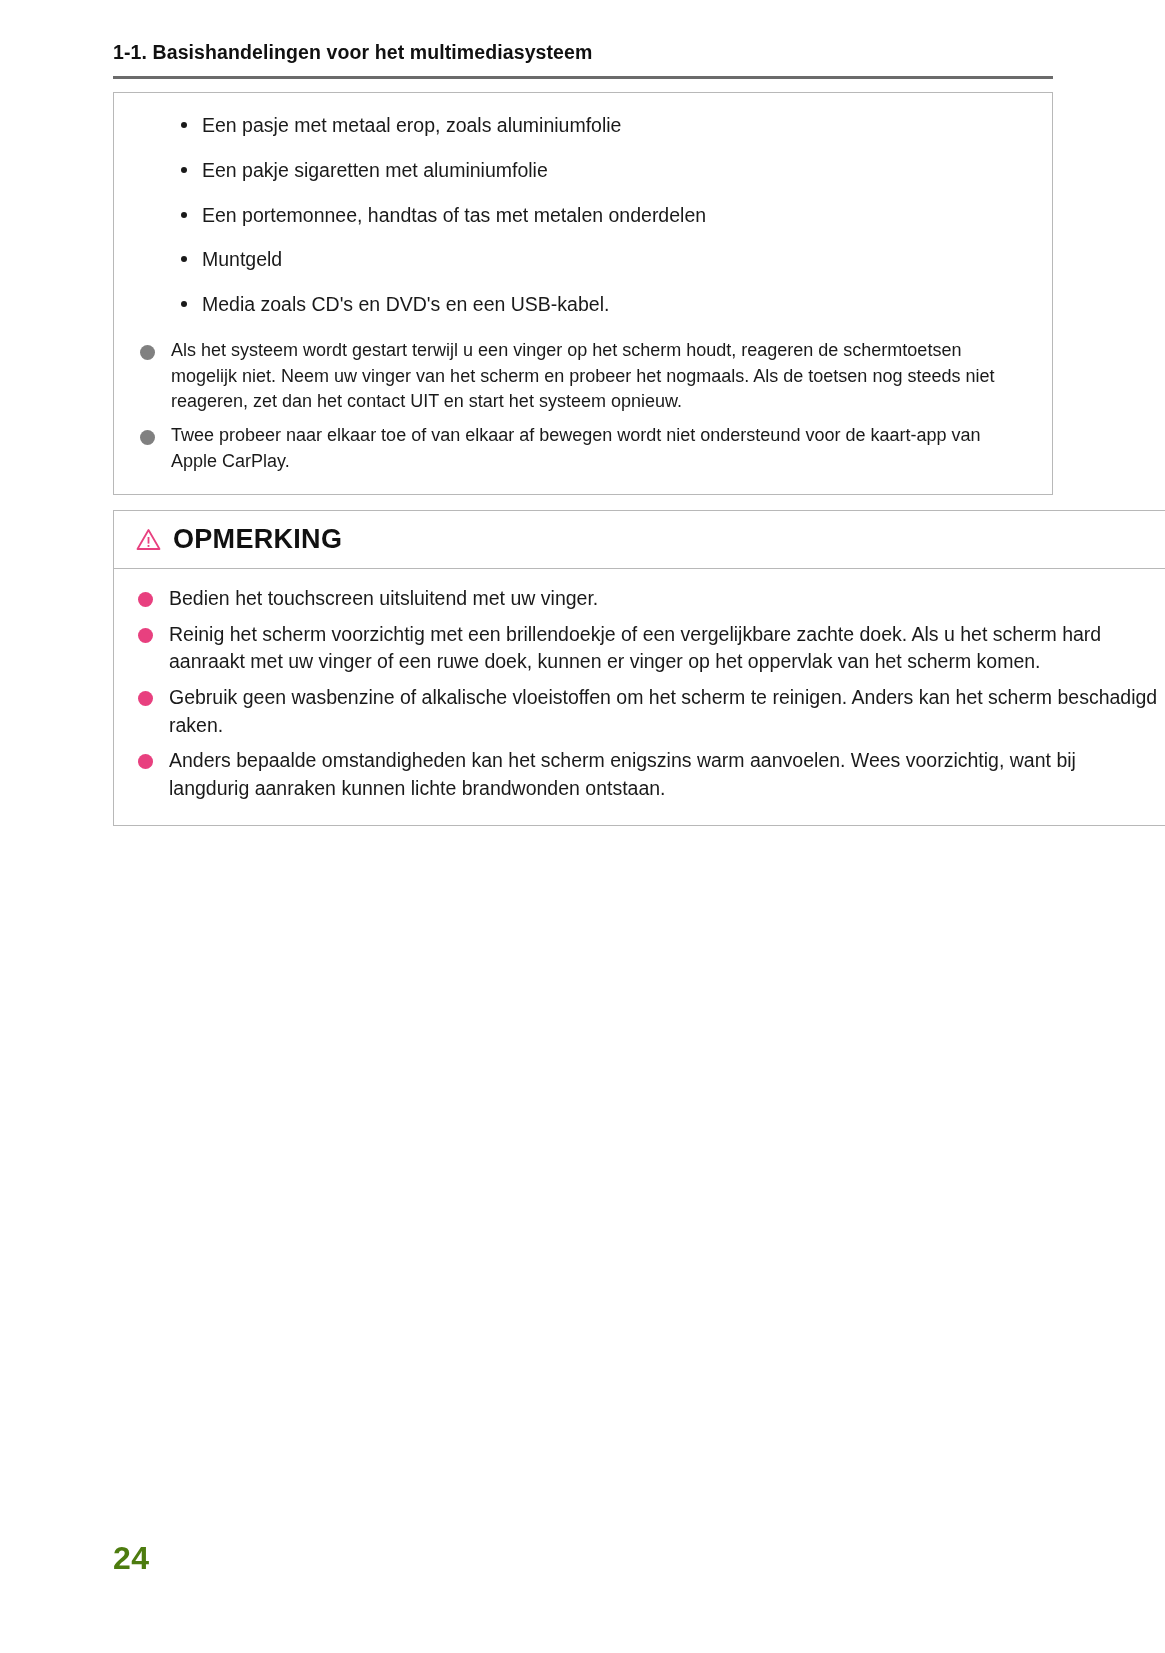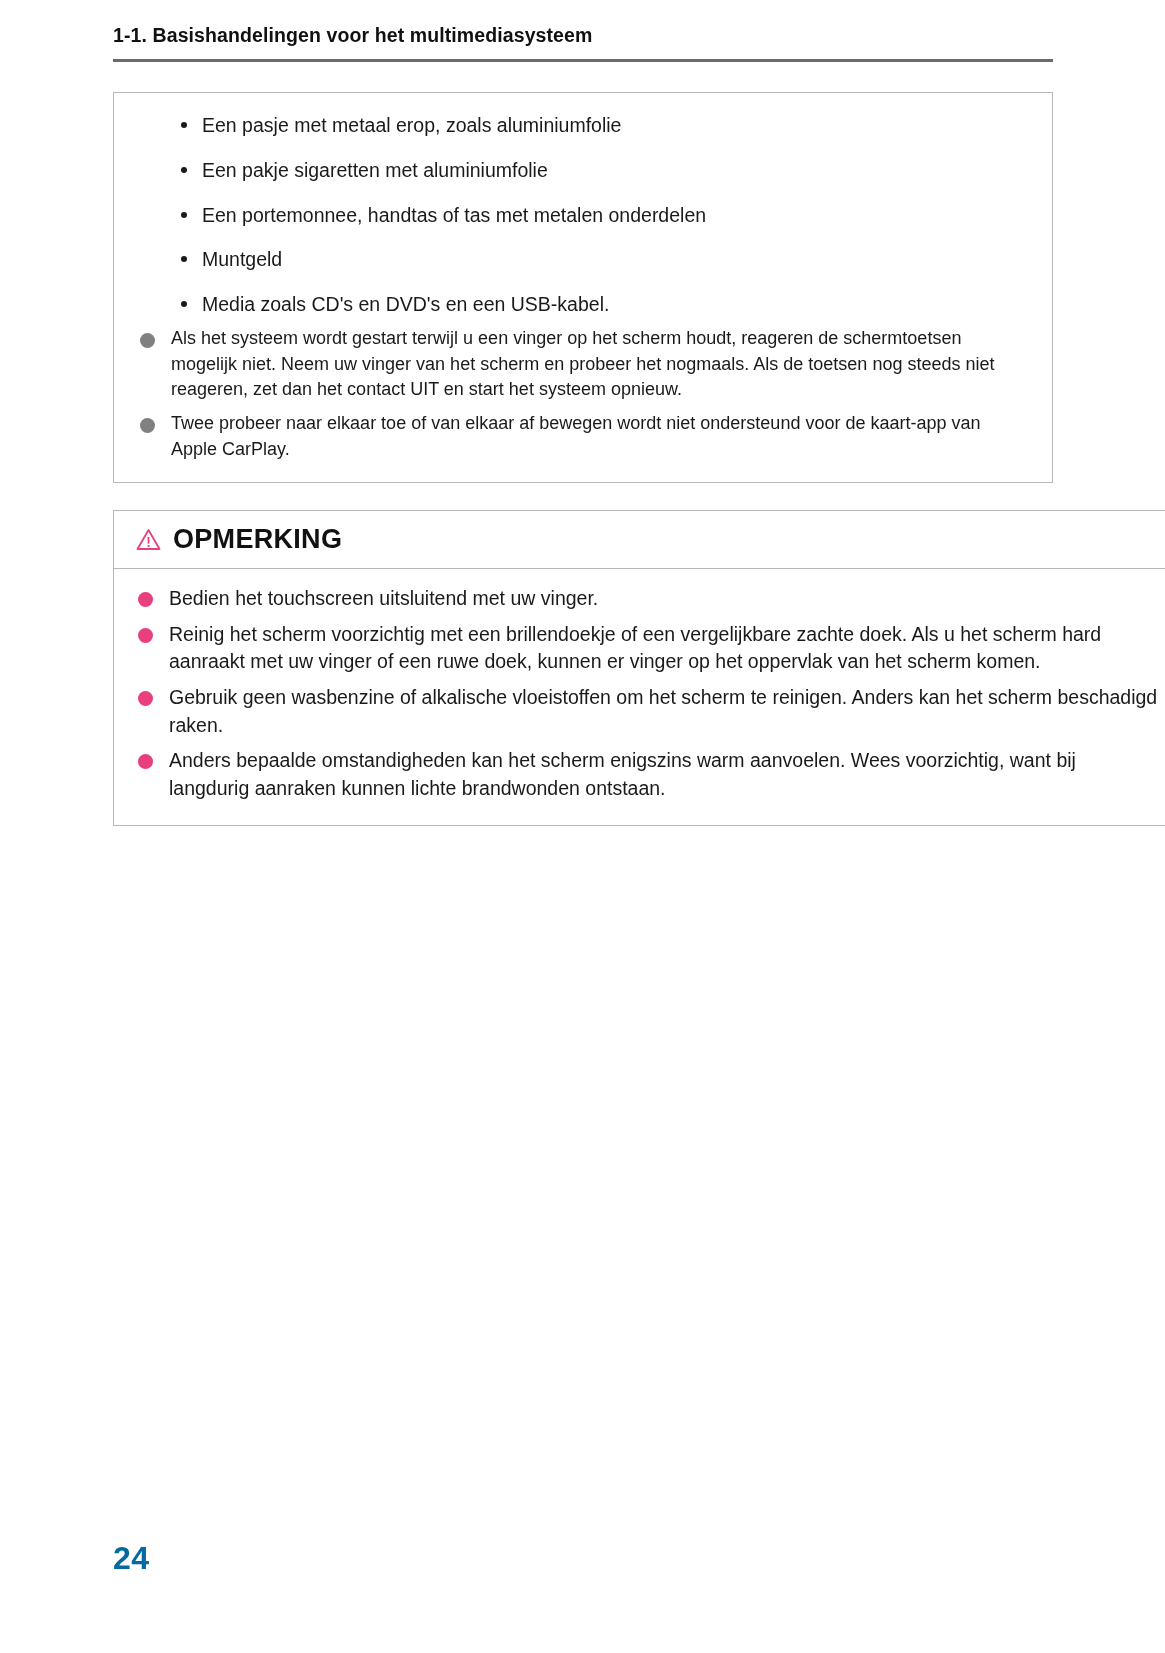--- a/index.html
+++ b/index.html
@@ -17,21 +17,21 @@
   .page {
     position: absolute;
     left: 0; top: 0;
     width: 1165px;
     height: 1653px;
     box-sizing: border-box;
   }
   .header {
     position: absolute;
     left: 113px;
-    top: 24px;
+    top: 41px;
     width: 940px;
   }
   .header-title {
     font-size: 19.5px;
     font-weight: bold;
     letter-spacing: 0.1px;
     color: #111111;
     white-space: nowrap;
   }
   .header-rule {
@@ -68,21 +68,21 @@
   }
   ul.sub-list > li {
     position: relative;
     font-size: 19.5px;
     line-height: 1.45;
     color: #1a1a1a;
     padding-left: 26px;
     margin-bottom: 16.5px;
   }
   ul.sub-list > li:last-child {
-    margin-bottom: 8px;
+    margin-bottom: 20px;
   }
   ul.sub-list > li::before {
     content: "";
     position: absolute;
     left: 5px;
     top: 11px;
     width: 6px;
     height: 6px;
     border-radius: 50%;
     background: #1a1a1a;
@@ -166,21 +166,21 @@
     border-radius: 50%;
     background: #e8407f;
   }
 
   .page-number {
     position: absolute;
     left: 113px;
     top: 1540px;
     font-size: 32px;
     font-weight: bold;
-    color: #0369a1;
+    color: #4d7c0f;
     letter-spacing: 0.5px;
   }
 </style>
 </head>
 <body>
 
 <div class="page">
 
   <div class="header">
     <div class="header-title">1-1. Basishandelingen voor het multimediasysteem</div>

